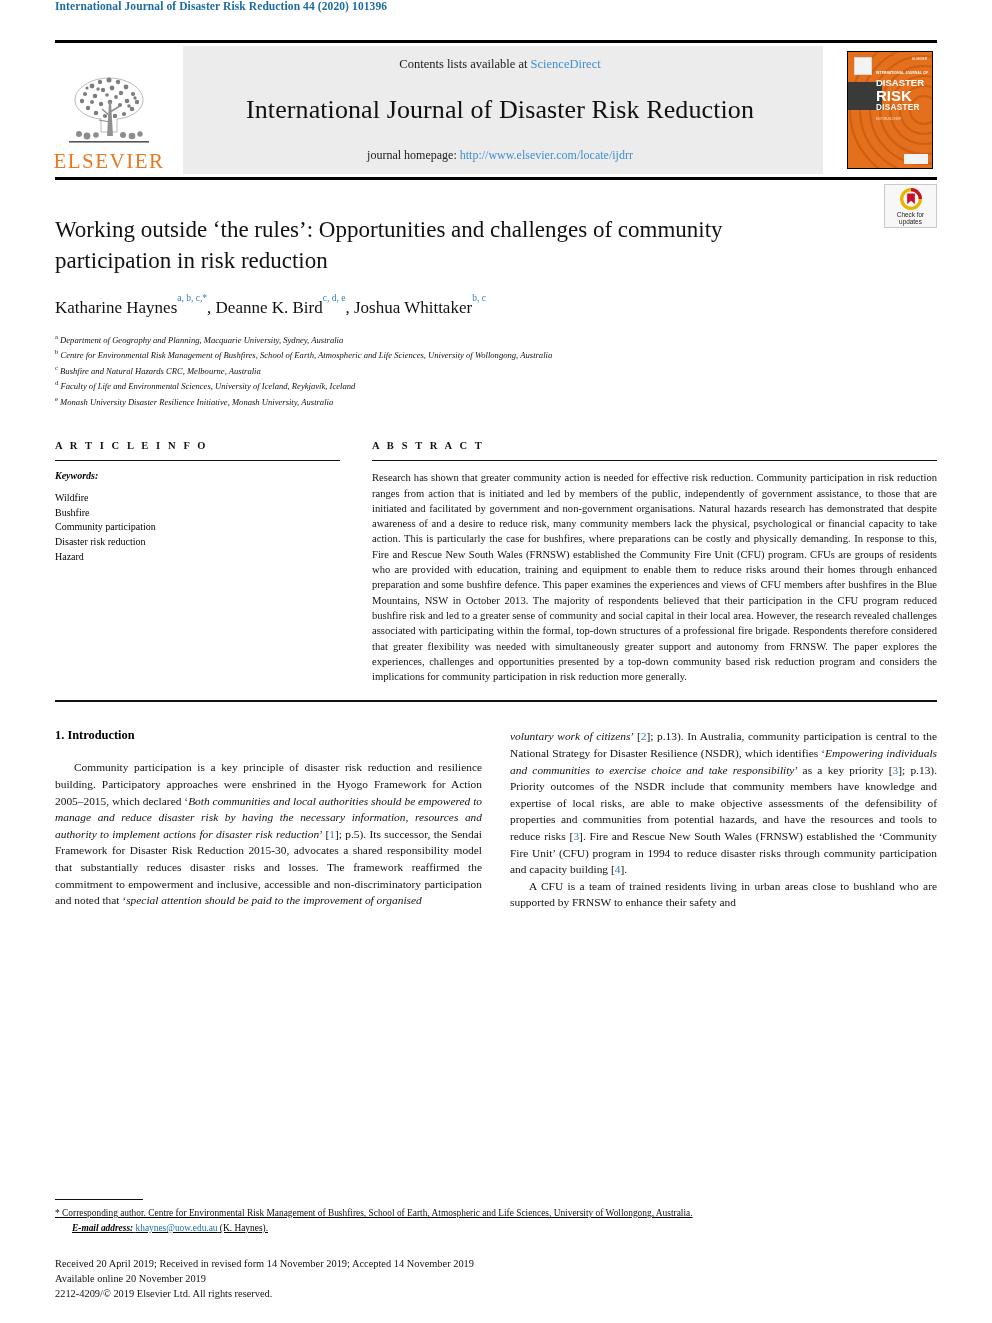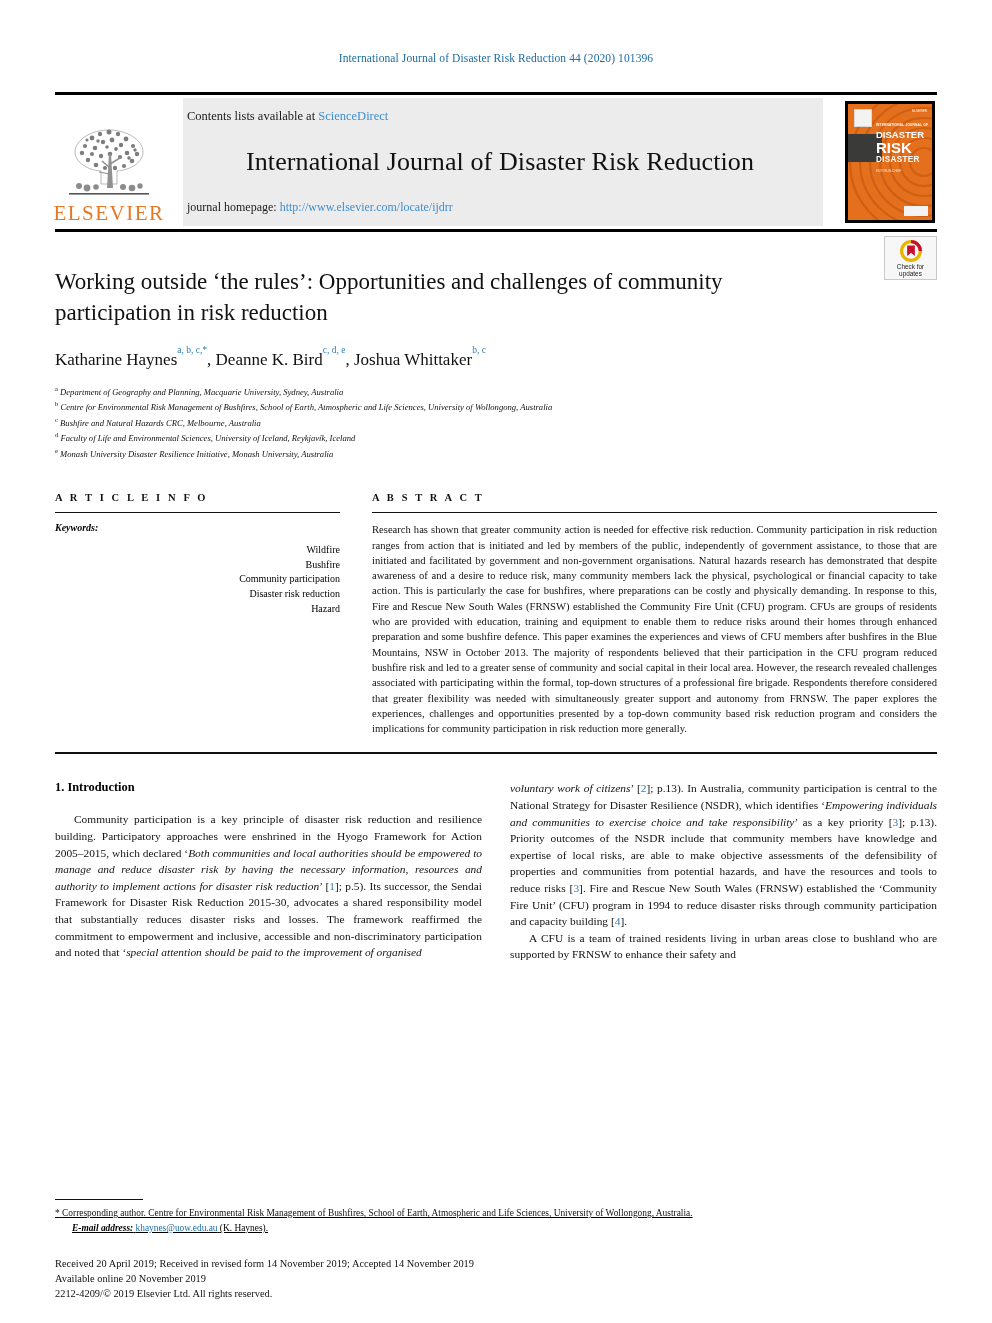--- a/index.html
+++ b/index.html
@@ -18,25 +18,23 @@
   .page {
     width: 992px;
     height: 1323px;
     position: relative;
     box-sizing: border-box;
     padding: 0 55px;
   }
 
   
   .running-head {
-    text-align: center;
     color: #1c6ca1;
     font-size: 11.5px;
-    font-weight: normal;
-    padding-top: 52px;
+    font-weight: bold;
     letter-spacing: 0.1px;
   }
 
   
   .masthead {
     margin-top: 28px;
     border-top: 3px solid #000;
     border-bottom: 3px solid #000;
     display: flex;
     align-items: stretch;
@@ -61,20 +59,21 @@
     letter-spacing: 1.5px;
     color: #E87722;
     line-height: 1;
     margin-top: 1px;
   }
   .masthead-center {
     flex: 1 1 auto;
     background: #ececec;
     display: flex;
     flex-direction: column;
+    align-items: center;
     justify-content: space-between;
     padding: 11px 10px 11px 4px;
     box-sizing: border-box;
     margin: 0 20px;
   }
   .contents-line {
     font-size: 12.5px;
     color: #1a1a1a;
   }
   .contents-line .sd {
@@ -98,21 +97,21 @@
     align-items: center;
     justify-content: center;
   }
 
   
   .cover {
     width: 84px;
     height: 116px;
     position: relative;
     overflow: hidden;
-    border: 3px solid #000000;
+    border: 1px solid #000000;
     background: #E4701E;
   }
   .cover-arcs { position:absolute; inset:0; }
   .cover-photo {
     position: absolute;
     left: 0; top: 30px;
     width: 34px; height: 28px;
     background: #3a3a38;
   }
   .cover-txt {
@@ -213,21 +212,20 @@
   }
   .keywords-head {
     font-style: italic;
     font-weight: bold;
     font-size: 10px;
     margin-bottom: 10px;
   }
   .keyword {
     font-size: 10px;
     line-height: 14.6px;
-    text-align: right;
   }
   .abstract-text {
     font-size: 10.6px;
     line-height: 15.3px;
     text-align: justify;
     color: #111;
   }
   .abs-bottom-rule {
     border-bottom: 2px solid #111;
     margin-top: 16px;

